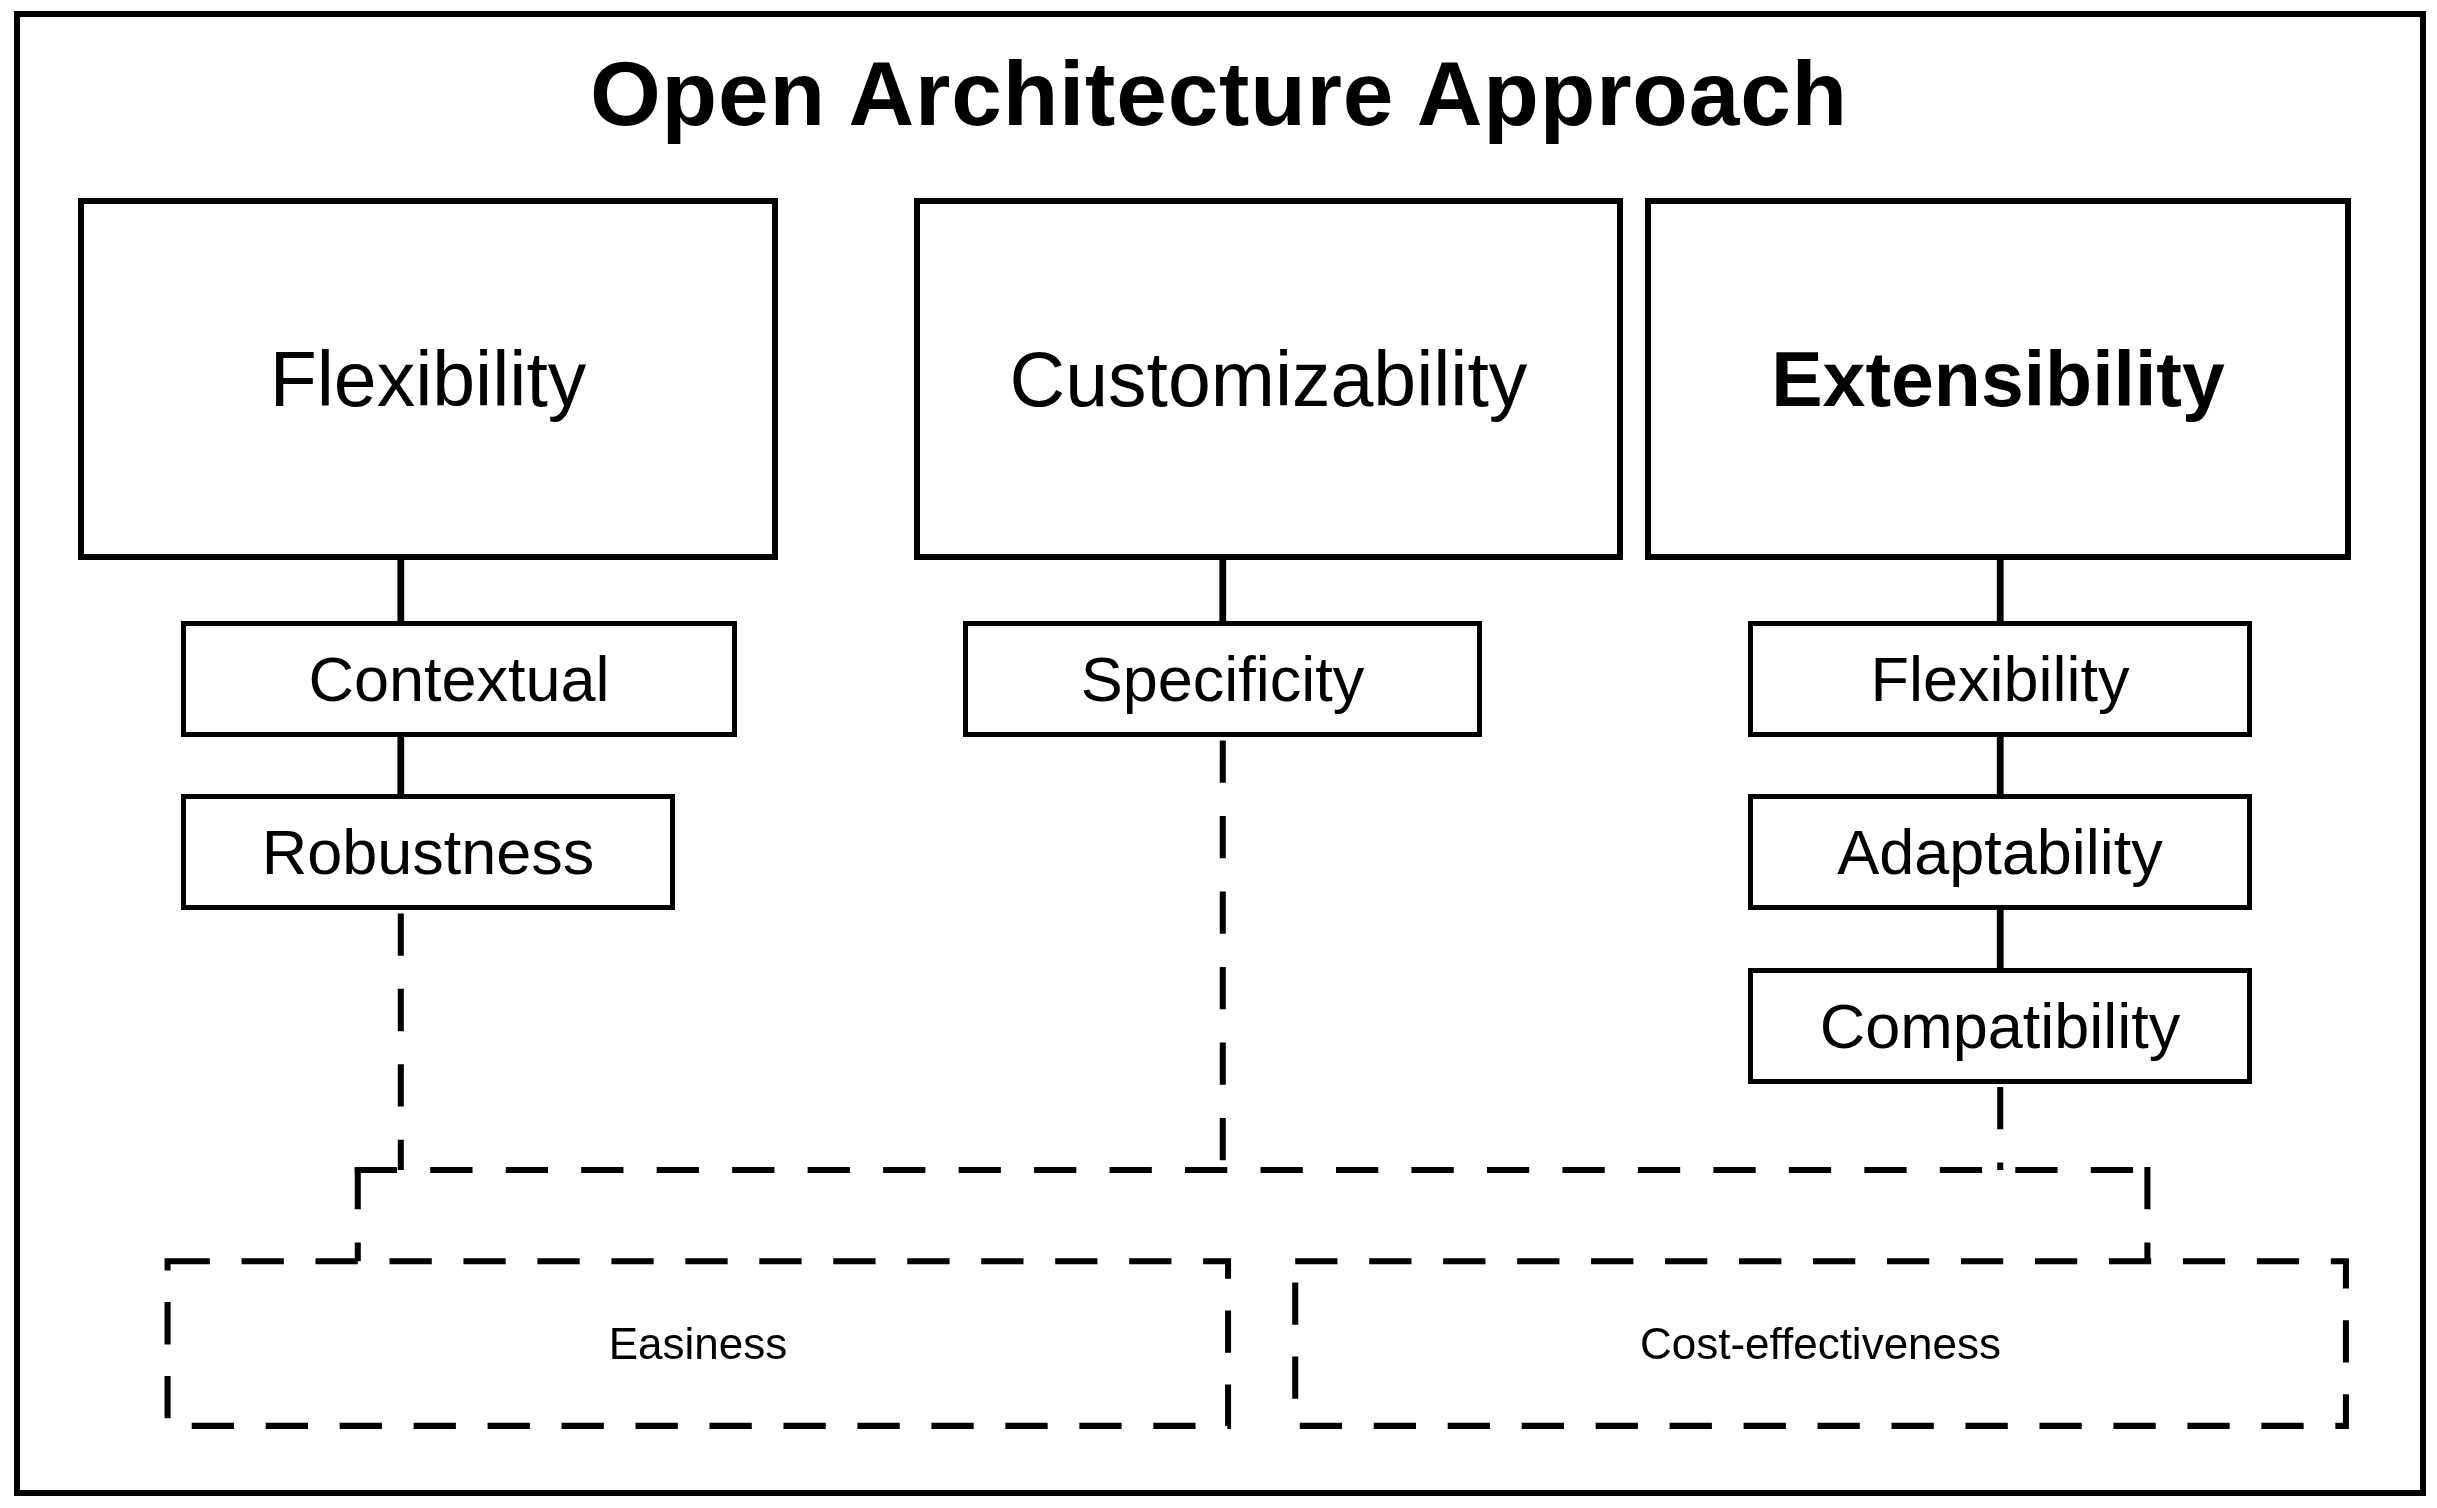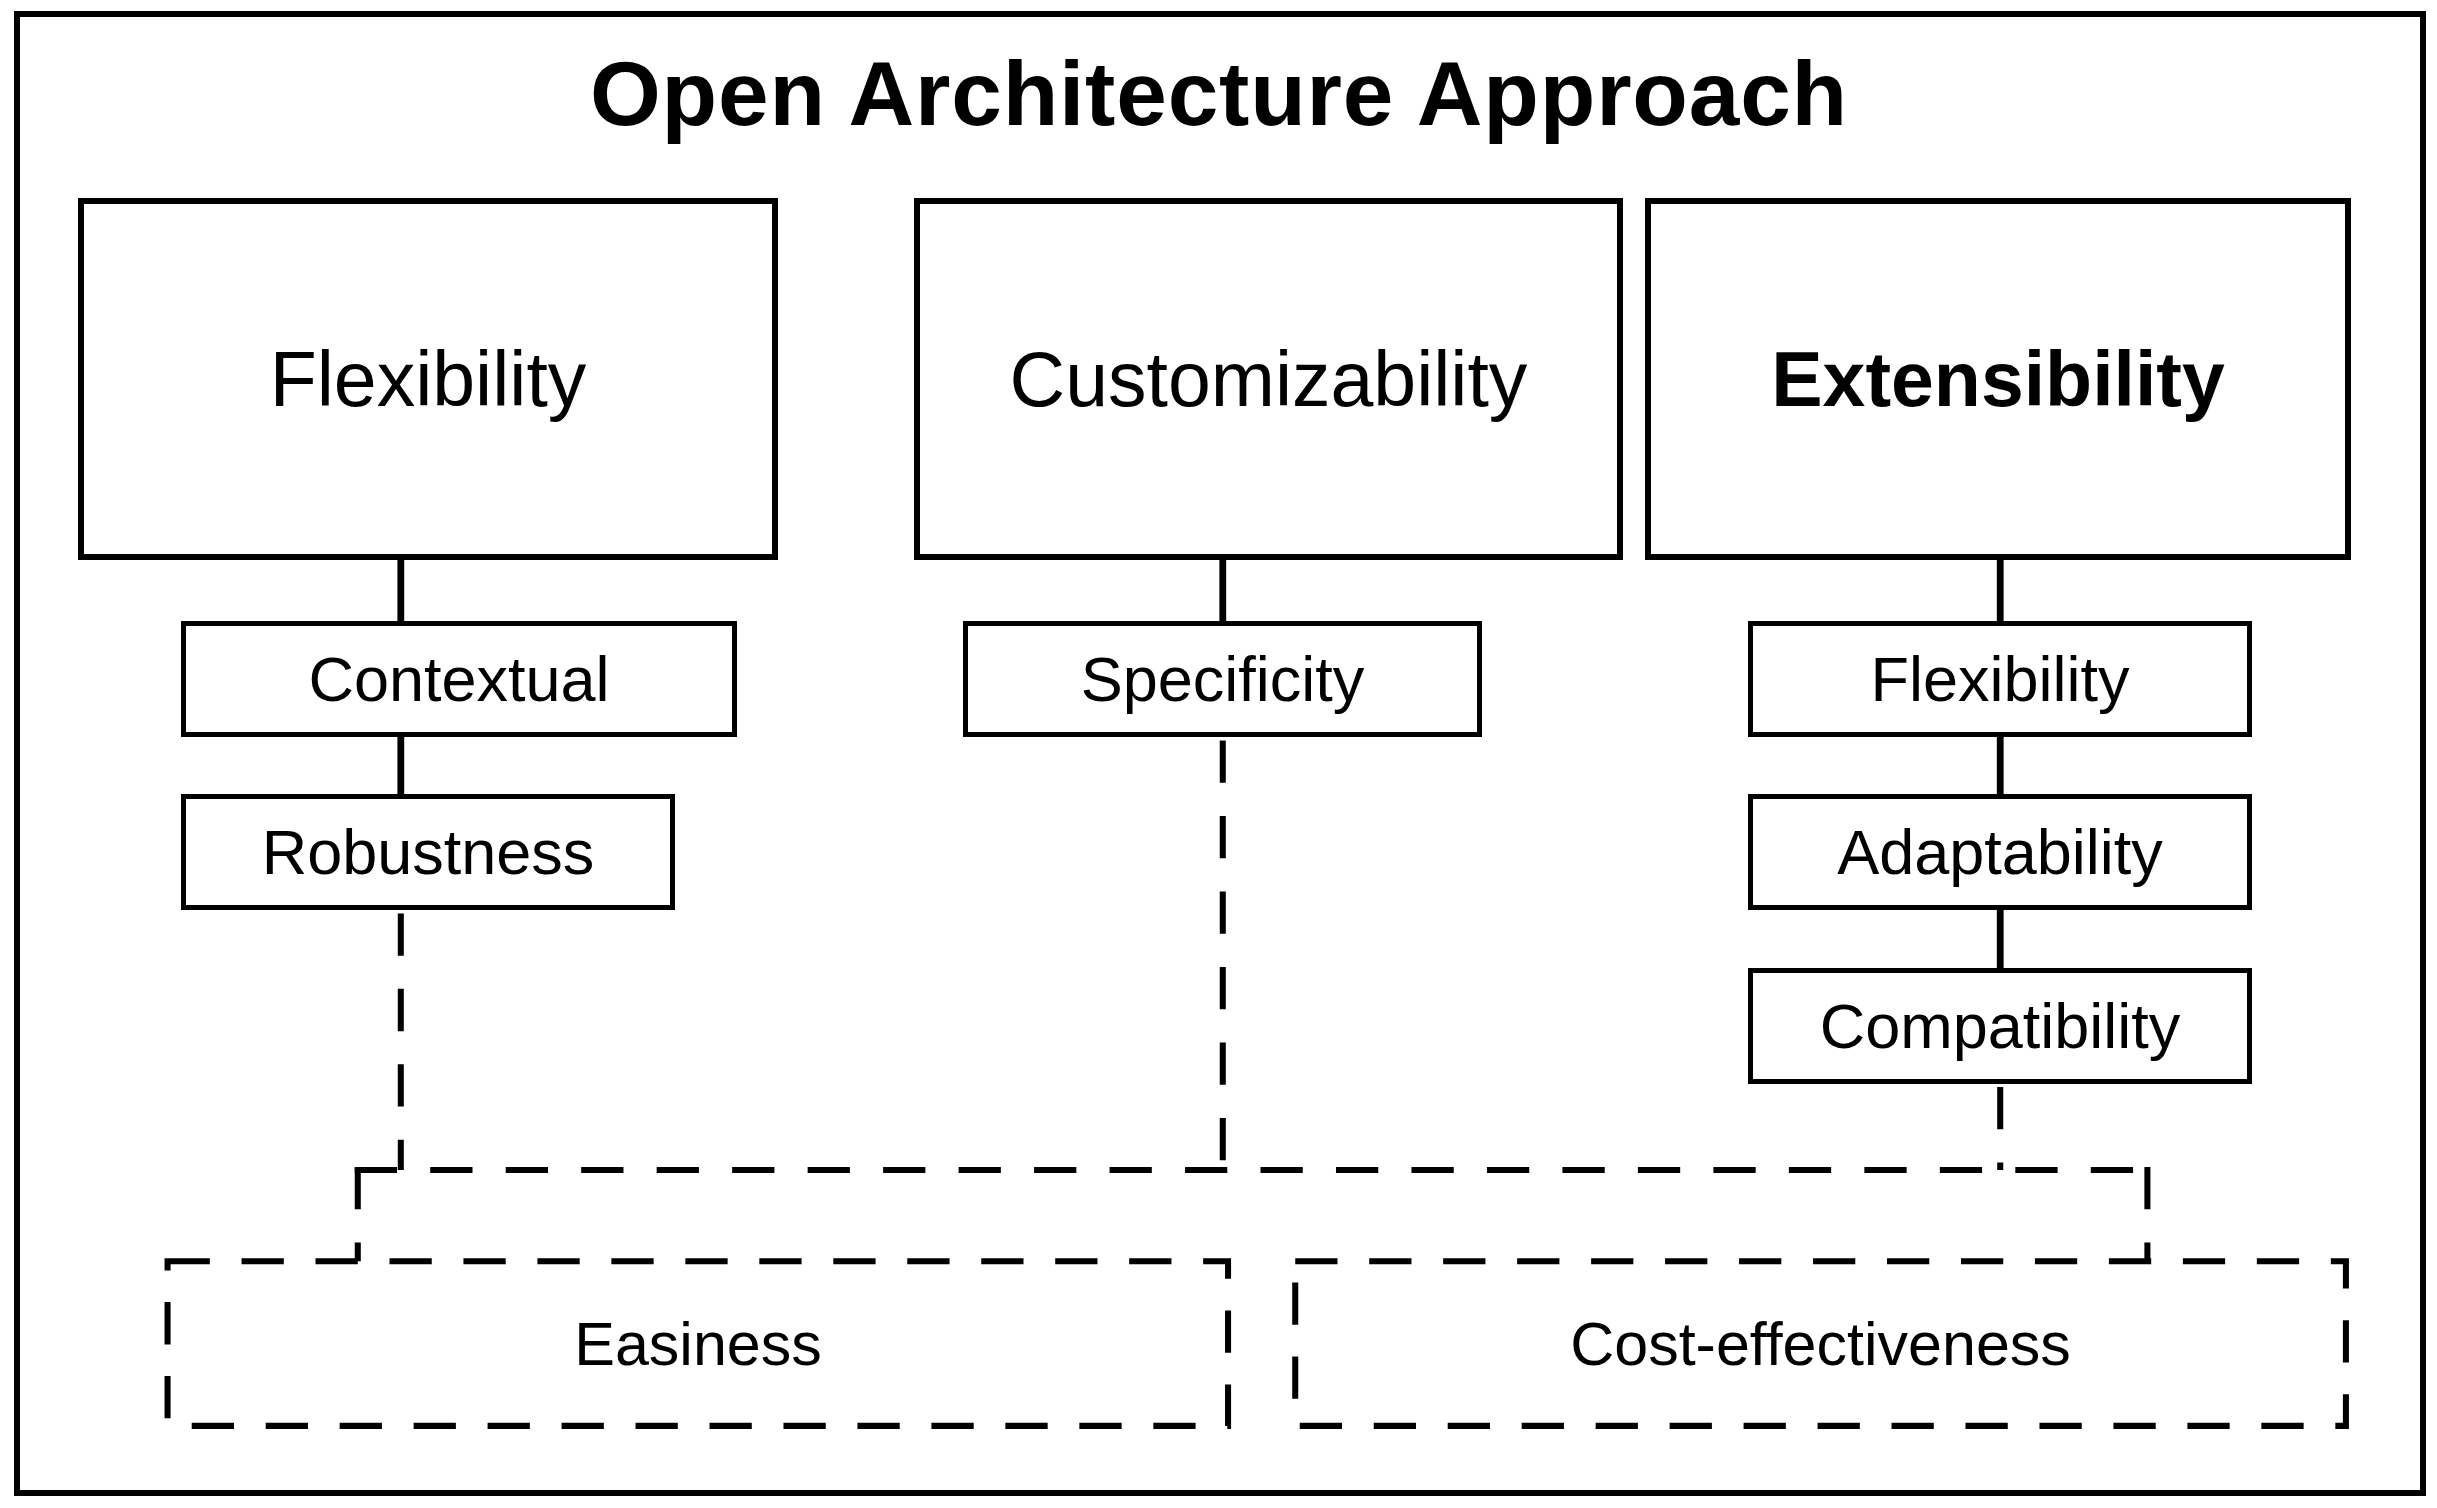--- a/index.html
+++ b/index.html
@@ -57,21 +57,21 @@
     border: 5.3px solid #000000;
     font-size: 63px;
   }
   .outcome-label {
     position: absolute;
     box-sizing: border-box;
     display: flex;
     align-items: center;
     justify-content: center;
     text-align: center;
-    font-size: 61px;
+    font-size: 44px;
     background: transparent;
   }
   
   .pos-flexibility      { left: 78px;  top: 198px; width: 700px; height: 362px; }
   .pos-customizability  { left: 868px; top: 198px; width: 709px; height: 362px; margin-left: 46px; }
   .pos-extensibility    { left: 1645px; top: 198px; width: 706px; height: 362px; font-weight: bold; }
   
   .pos-contextual    { left: 181px;  top: 621px;  width: 556px; height: 116px; }
   .pos-robustness    { left: 181px;  top: 794px; width: 494px; height: 116px; }
   .pos-specificity   { left: 963px; top: 621px;  width: 519px; height: 116px; }

